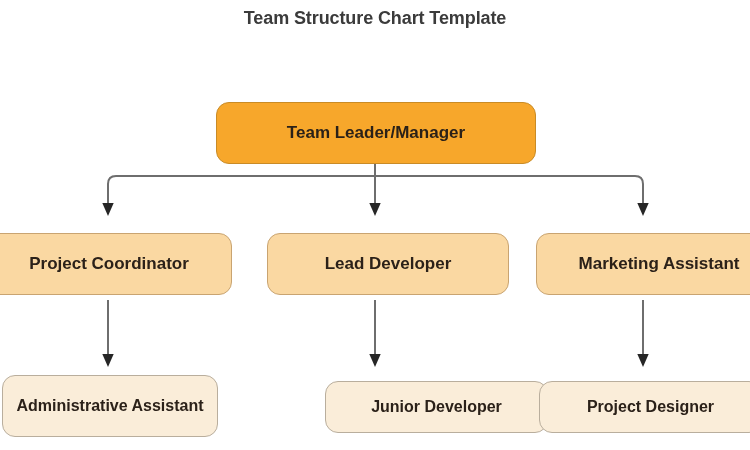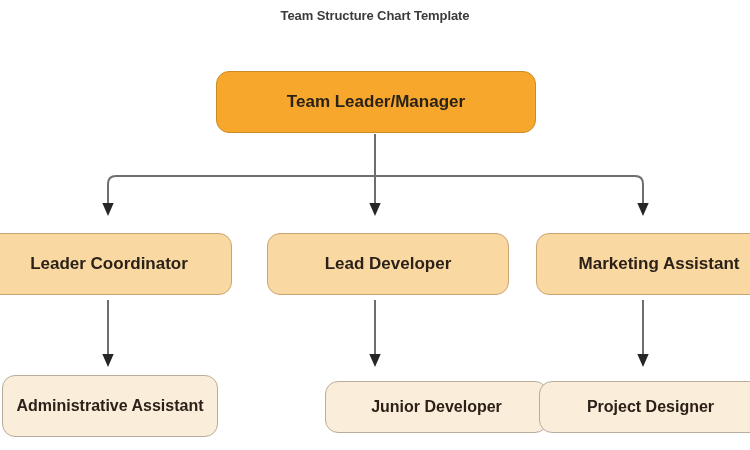--- a/index.html
+++ b/index.html
@@ -14,21 +14,21 @@
     background: #ffffff;
     overflow: hidden;
     font-family: "Liberation Sans", "DejaVu Sans", sans-serif;
   }
   #chart-title {
     position: absolute;
     left: 0;
     top: 8px;
     width: 750px;
     text-align: center;
-    font-size: 13px;
+    font-size: 18px;
     font-weight: bold;
     color: #3b3b3b;
     letter-spacing: -0.1px;
     white-space: nowrap;
   }
   svg.connectors {
     position: absolute;
     left: 0;
     top: 0;
     width: 750px;
@@ -47,20 +47,21 @@
     line-height: 1.22;
     border-style: solid;
     border-width: 1.5px;
   }
   .node-root {
     background: #F7A72B;
     border-color: #C98B26;
     border-radius: 13px;
     font-size: 17px;
     color: #2a2118;
+    margin-top: 31px;
   }
   .node-mid {
     background: #FAD8A2;
     border-color: #C9A471;
     border-radius: 13px;
     font-size: 17px;
   }
   .node-leaf {
     background: #FAEDD9;
     border-color: #B9AE9D;
@@ -95,21 +96,21 @@
     <path d="M 108 300 L 108 365" fill="none" stroke="#6E6E6E" stroke-width="2" marker-end="url(#arrow)"></path>
     <path d="M 375 300 L 375 365" fill="none" stroke="#6E6E6E" stroke-width="2" marker-end="url(#arrow)"></path>
     <path d="M 643 300 L 643 365" fill="none" stroke="#6E6E6E" stroke-width="2" marker-end="url(#arrow)"></path>
   </svg>
 
   <div class="node node-root" style="left:216px; top:71px; width:320px; height:62px;">
     <span class="node-label">Team Leader/Manager</span>
   </div>
 
   <div class="node node-mid" style="left:-14px; top:233px; width:246px; height:62px;">
-    <span class="node-label">Leader Coordinator</span>
+    <span class="node-label">Project Coordinator</span>
   </div>
 
   <div class="node node-mid" style="left:267px; top:233px; width:242px; height:62px;">
     <span class="node-label">Lead Developer</span>
   </div>
 
   <div class="node node-mid" style="left:536px; top:233px; width:246px; height:62px;">
     <span class="node-label">Marketing Assistant</span>
   </div>
 

